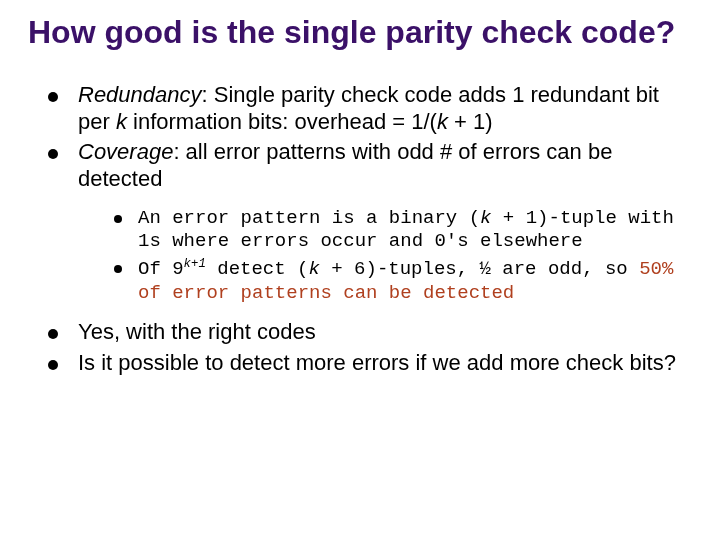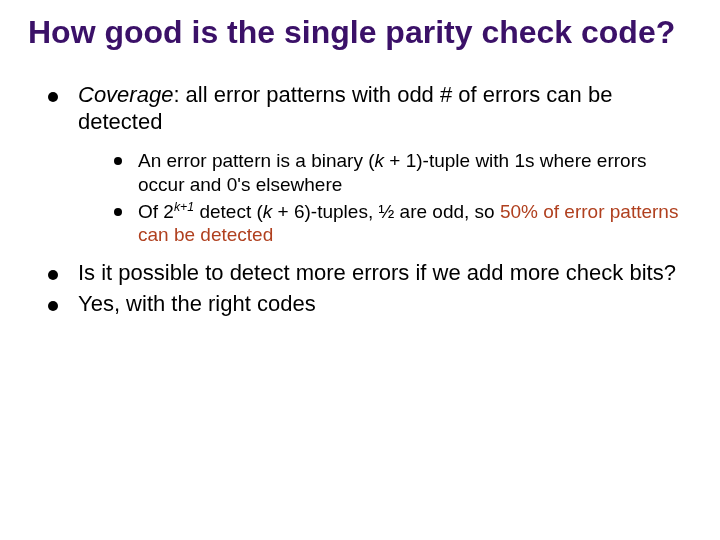--- a/index.html
+++ b/index.html
@@ -50,20 +50,21 @@
     list-style: none;
     padding: 0;
     margin: 14px 0 14px 36px;
     font-size: 19px;
     line-height: 1.22;
   }
   ul.level2 > li {
     position: relative;
     padding-left: 24px;
     margin-bottom: 4px;
+    font-family: Liberation Mono, monospace;
   }
   ul.level2 > li::before {
     content: "";
     position: absolute;
     left: 0;
     top: 0.42em;
     width: 8px;
     height: 8px;
     background: #000000;
     border-radius: 50%;
@@ -74,32 +75,35 @@
 </style>
 </head>
 <body>
 
 <div class="slide">
 
   <h1 class="title">How good is the single parity check code?</h1>
 
   <ul class="level1">
 
+    <li>
+      <span class="italic">Redundancy</span><span>:  Single parity check code adds 1 redundant bit per </span><span class="italic">k</span><span> information bits: overhead = 1/(</span><span class="italic">k</span><span> + 1)</span>
+    </li>
 
     <li>
       <span class="italic">Coverage</span><span>:  all error patterns with odd # of errors can be detected</span>
 
       <ul class="level2">
         <li>
           <span>An error pattern is a binary (</span><span class="italic">k</span><span> + 1)-tuple with 1s where errors occur and 0's elsewhere</span>
         </li>
         <li>
-          <span>Of  2</span><sup><span>k</span><span>+1</span></sup><span> detect (</span><span class="italic">k</span><span> + 6)-tuples, ½ are odd, so </span><span class="accent">50% of error patterns can be detected</span>
+          <span>Of  9</span><sup><span>k</span><span>+1</span></sup><span> detect (</span><span class="italic">k</span><span> + 6)-tuples, ½ are odd, so </span><span class="accent">50% of error patterns can be detected</span>
         </li>
       </ul>
     </li>
 
+    <li>Yes, with the right codes</li>
     <li>Is it possible to detect more errors if we add more check bits?</li>
-    <li>Yes, with the right codes</li>
 
   </ul>
 
 </div>
 
 </body></html>

